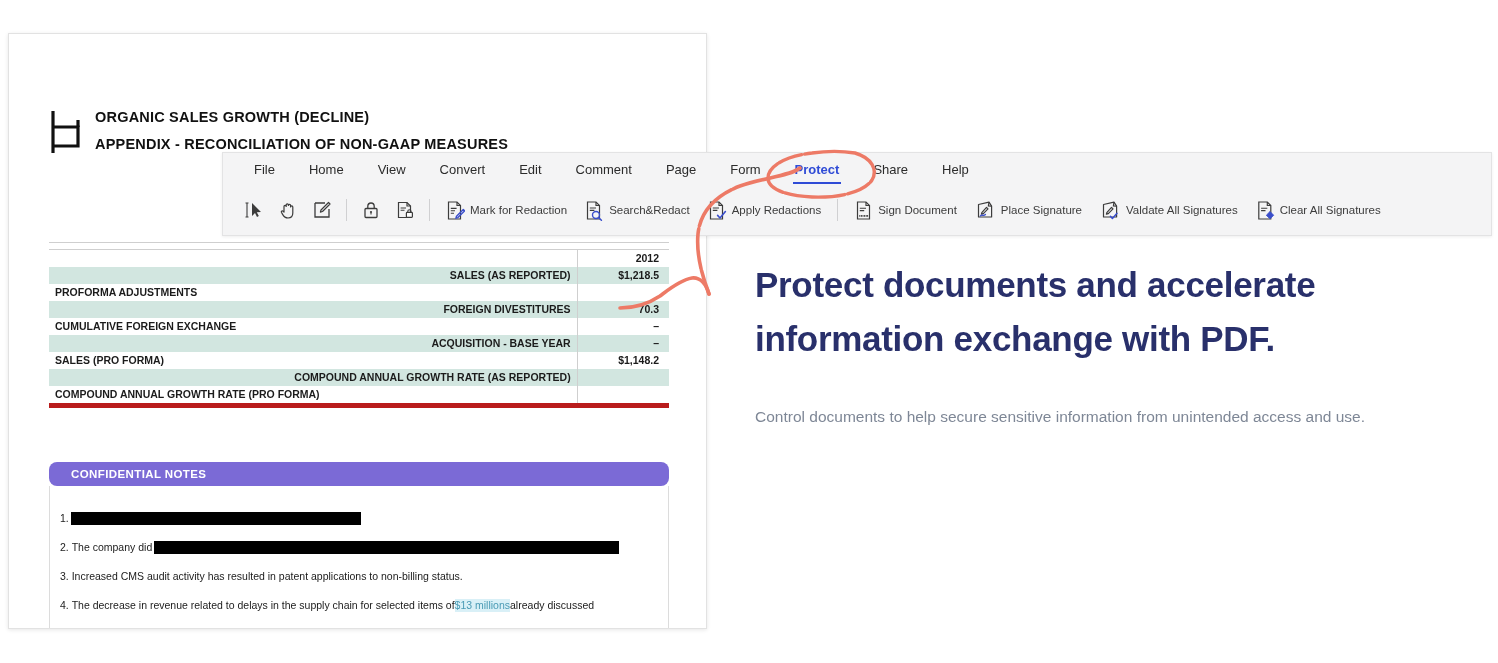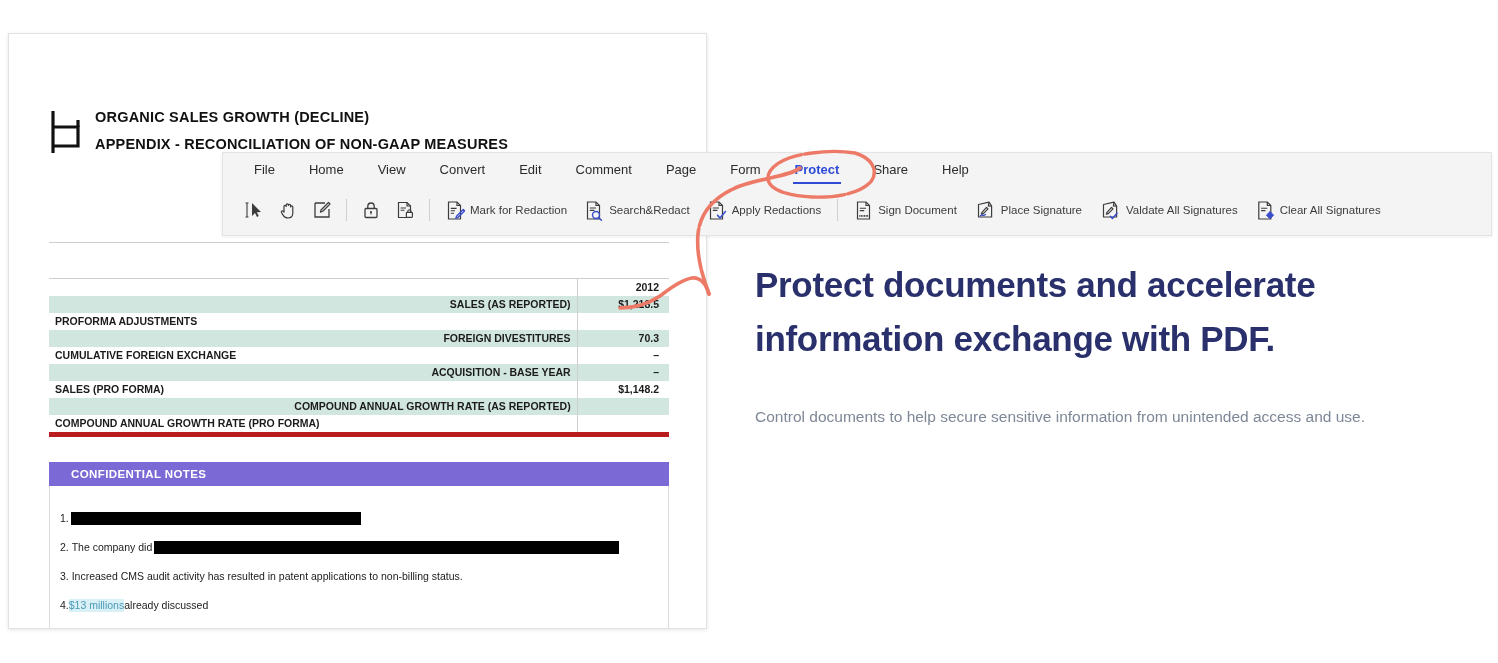--- a/index.html
+++ b/index.html
@@ -26,21 +26,21 @@
   .doc-title-wrap{position:absolute;left:46px;top:0px;}
   .doc-title{
     font-size:14.5px;font-weight:bold;color:#111;letter-spacing:.2px;
     line-height:27px;white-space:nowrap;
   }
 
   
   .fin-table{
     position:absolute;left:40px;top:215px;width:620px;
     border-collapse:collapse;
-    font-size:10.5px;color:#1b1b1b;margin-top:29px;
+    font-size:10.5px;color:#1b1b1b;
   }
   .fin-table td{
     padding:2px 6px;height:13px;line-height:13px;
     font-weight:bold;white-space:nowrap;
   }
   .fin-table tr.tint td{background:#d2e6e0;text-align:right;}
   .fin-table tr.plain td{background:#ffffff;}
   .fin-table td.label{width:520px;}
   .fin-table td.val{
     width:76px;text-align:right;border-left:1px solid #cfcfcf;padding-right:10px;
@@ -51,21 +51,21 @@
   .fin-table tr:last-child td{border-bottom:5px solid #b91c1c;}
   .topline{
     position:absolute;left:40px;top:208px;width:620px;height:1px;background:#cfcfcf;
   }
 
   
   .notes-block{position:absolute;left:40px;top:428px;width:620px;}
   .notes-border{border:1px solid #dcdcdc;border-top:none;}
   .notes-banner{
     background:#7b6ad6;color:#ffffff;height:24px;line-height:24px;
-    font-size:11.5px;font-weight:bold;letter-spacing:.4px;padding-left:22px;
+    font-size:11.5px;font-weight:bold;letter-spacing:.4px;padding-left:22px;border-radius:8px;
   }
   .notes-body{padding:26px 10px 16px 10px;background:#fff;}
   .note-line{
     font-size:10.5px;color:#1b1b1b;line-height:13px;margin-bottom:16px;
     white-space:nowrap;display:flex;align-items:center;
   }
   .note-line:last-child{margin-bottom:4px;}
   .redact{
     display:inline-block;background:#000000;height:13px;vertical-align:middle;
   }
@@ -188,20 +188,21 @@
           <span>2.</span>
           <span>&nbsp;The company did</span>
           <span class="redact" style="width: 465px; margin-left: 2px;"></span>
         </div>
         <div class="note-line">
           <span>3.</span>
           <span>&nbsp;Increased CMS audit activity has resulted in patent applications to non-billing status.</span>
         </div>
         <div class="note-line">
           <span>4.</span>
+          <span>&nbsp;The decrease in revenue related to delays in the supply chain for selected items of </span>
           <span class="hl">$13 millions</span>
           <span> already discussed</span>
         </div>
       </div>
   </div>
 
 </div>
 
 <div class="ribbon">
   <div class="menu-row">

